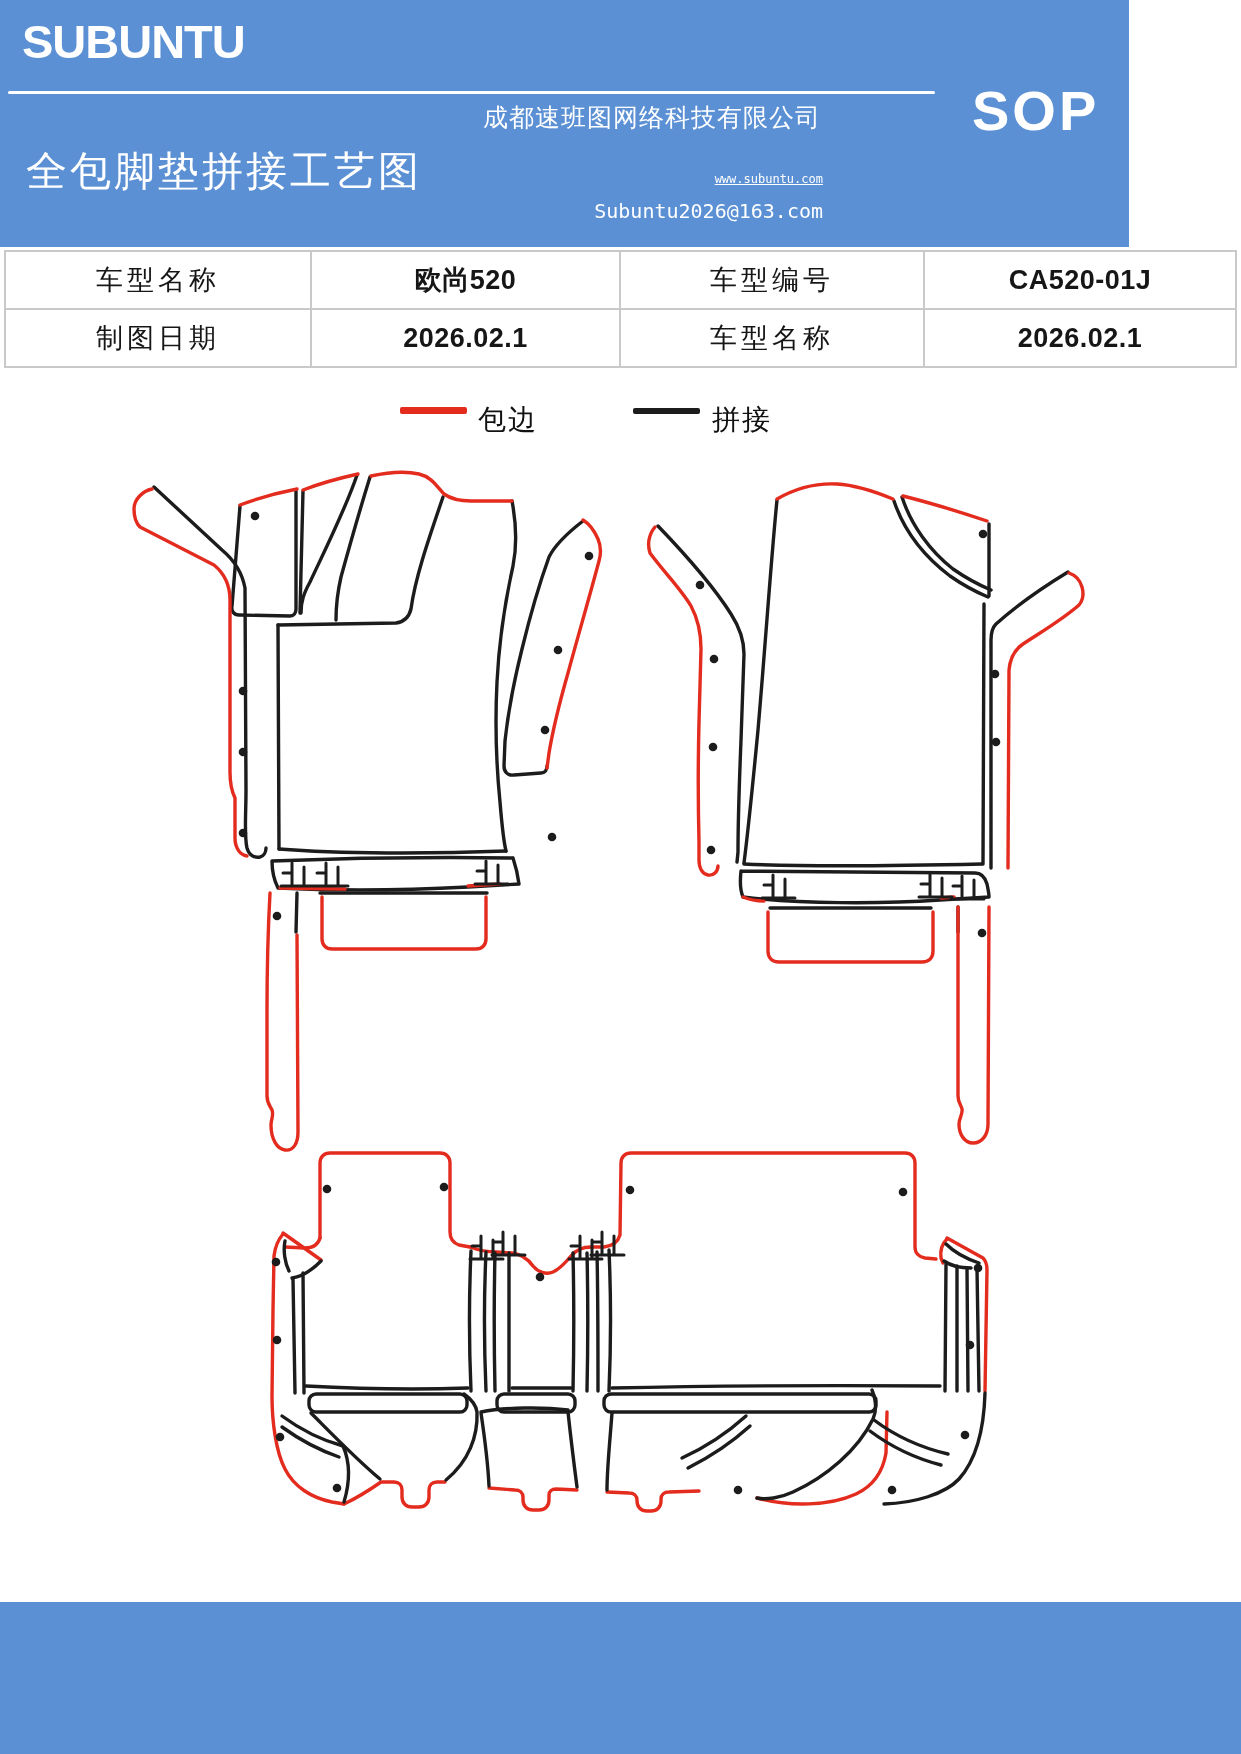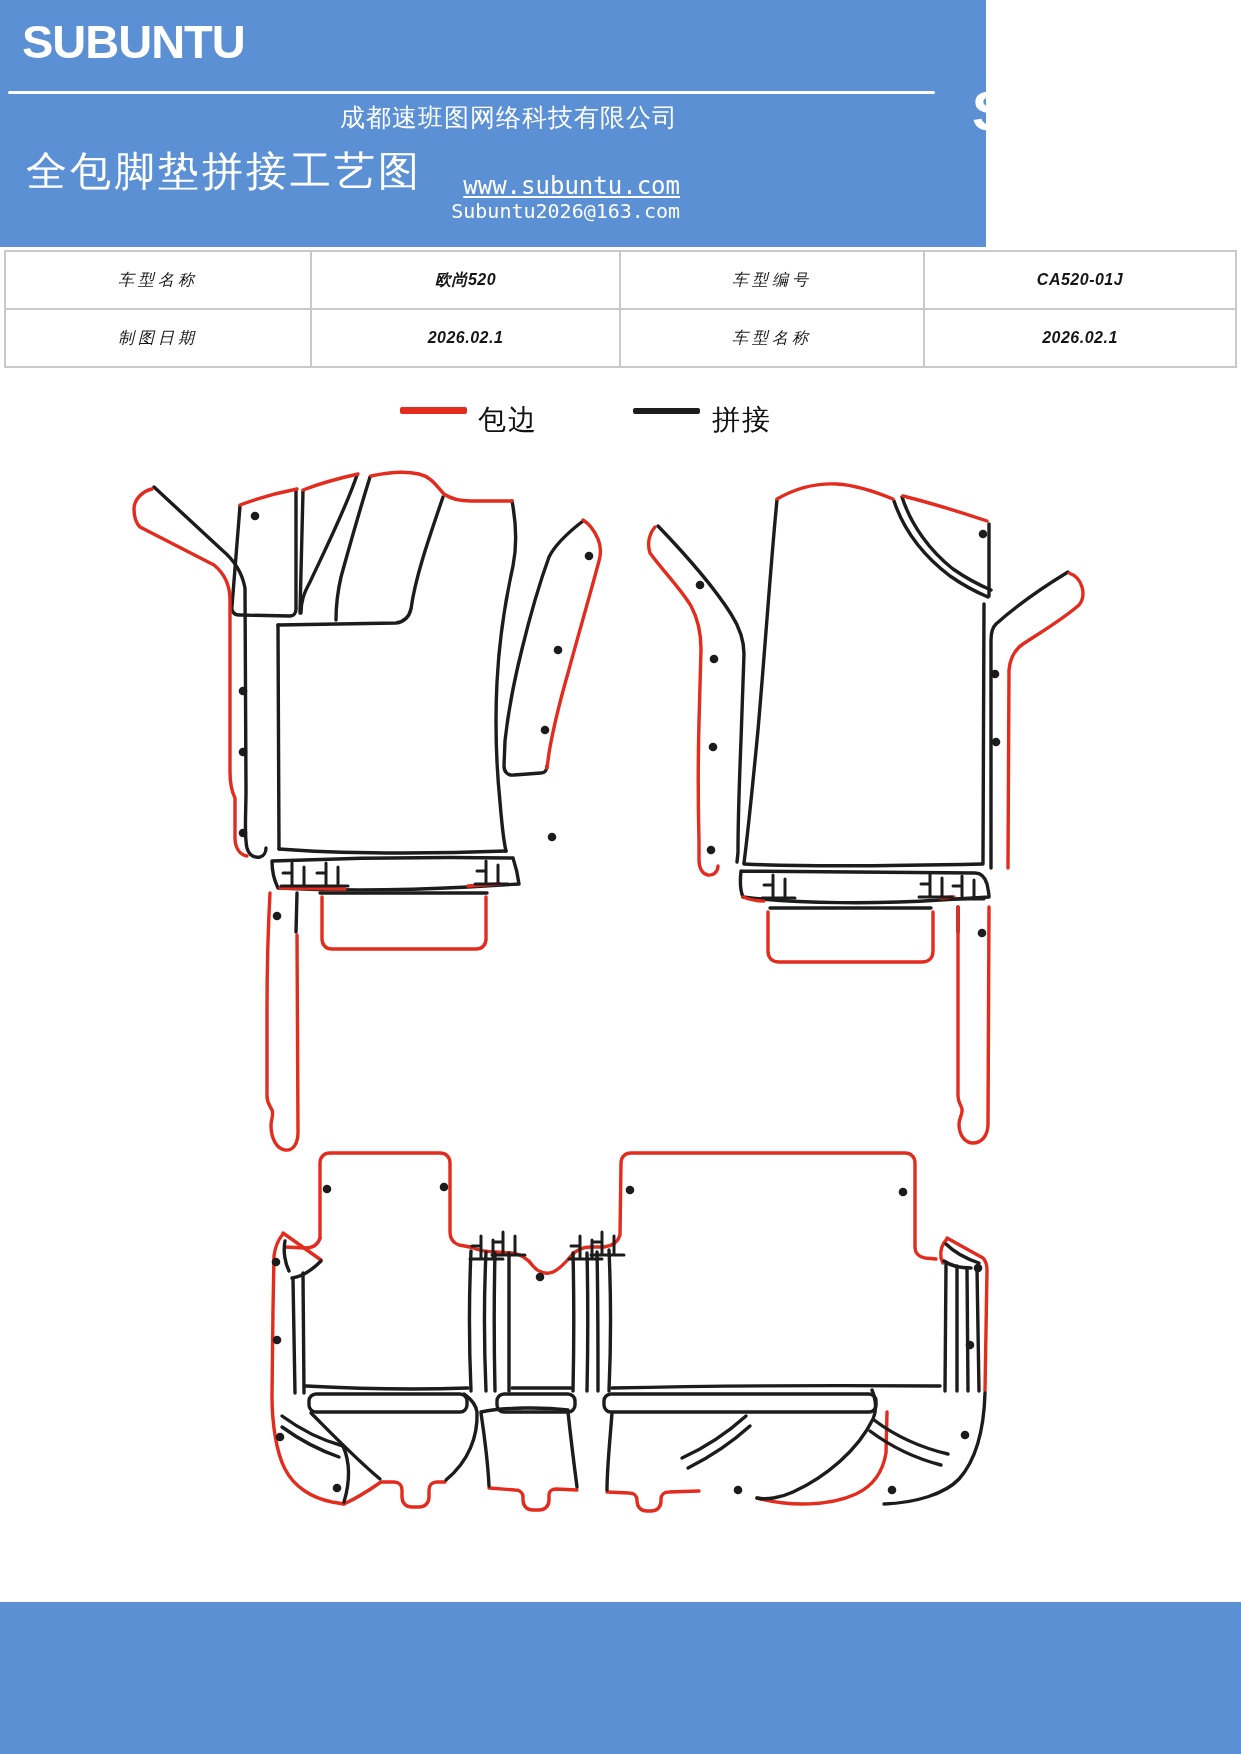--- a/index.html
+++ b/index.html
@@ -3,39 +3,39 @@
 <meta charset="utf-8">
 <style>
   :root{
     --blue:#5b90d4; --red:#e32b1e; --black:#1c1c1c; --border:#c9c9c9;
   }
   *{margin:0;padding:0;box-sizing:border-box;}
   html,body{width:1241px;height:1754px;}
   body{position:relative;background:#ffffff;font-family:"Liberation Sans",sans-serif;overflow:hidden;}
 
   
-  .header{position:absolute;left:0;top:0;width:986px;height:247px;background:var(--blue);color:#fff;}
+  .header{position:absolute;left:0;top:0;width:1129px;height:247px;background:var(--blue);color:#fff;}
   .logo{position:absolute;left:22px;top:14px;font-family:"Liberation Sans",sans-serif;
         font-weight:800;font-size:47px;letter-spacing:-1px;}
   .header-rule{position:absolute;left:8px;top:91px;width:927px;height:3px;background:#fff;border-radius:2px;}
   .doc-title{position:absolute;left:26px;top:144px;font-family:"Liberation Serif",serif;
              font-size:41px;letter-spacing:3px;}
   .h-company{position:absolute;right:308px;top:101px;font-family:"Liberation Serif",serif;
              font-size:25px;letter-spacing:1px;}
   .h-site{position:absolute;right:306px;top:172px;font-family:"DejaVu Sans Mono",monospace;
-          font-size:24px;text-decoration:underline;color:#fff;}
+          font-size:12px;text-decoration:underline;color:#fff;}
   .h-mail{position:absolute;right:306px;top:199px;font-family:"DejaVu Sans Mono",monospace;font-size:20px;}
   .sop{position:absolute;left:972px;top:62px;font-family:"Liberation Sans",sans-serif;
        font-weight:800;font-size:56px;letter-spacing:3px;margin-top:16px;}
 
   
   .info-table{position:absolute;left:4px;top:250px;width:1233px;height:118px;
               border-collapse:collapse;table-layout:fixed;}
   .info-table td{border:2px solid var(--border);text-align:center;vertical-align:middle;
-                 font-size:16px;color:#161616;font-style:italic;}
+                 font-size:27px;color:#161616;}
   .info-table td.lab{font-family:"Liberation Serif",serif;letter-spacing:4px;}
   .info-table td.val{font-family:"Liberation Sans",sans-serif;font-weight:600;letter-spacing:0.5px;}
 
   
   .legend{position:absolute;left:0;top:392px;width:1241px;height:42px;}
   .legend .swatch{position:absolute;height:7px;border-radius:2px;}
   .legend .lg-label{position:absolute;top:0;font-family:"Liberation Serif",serif;
                     font-size:28px;color:#111;letter-spacing:2px;margin-top:9px;}
 
   

